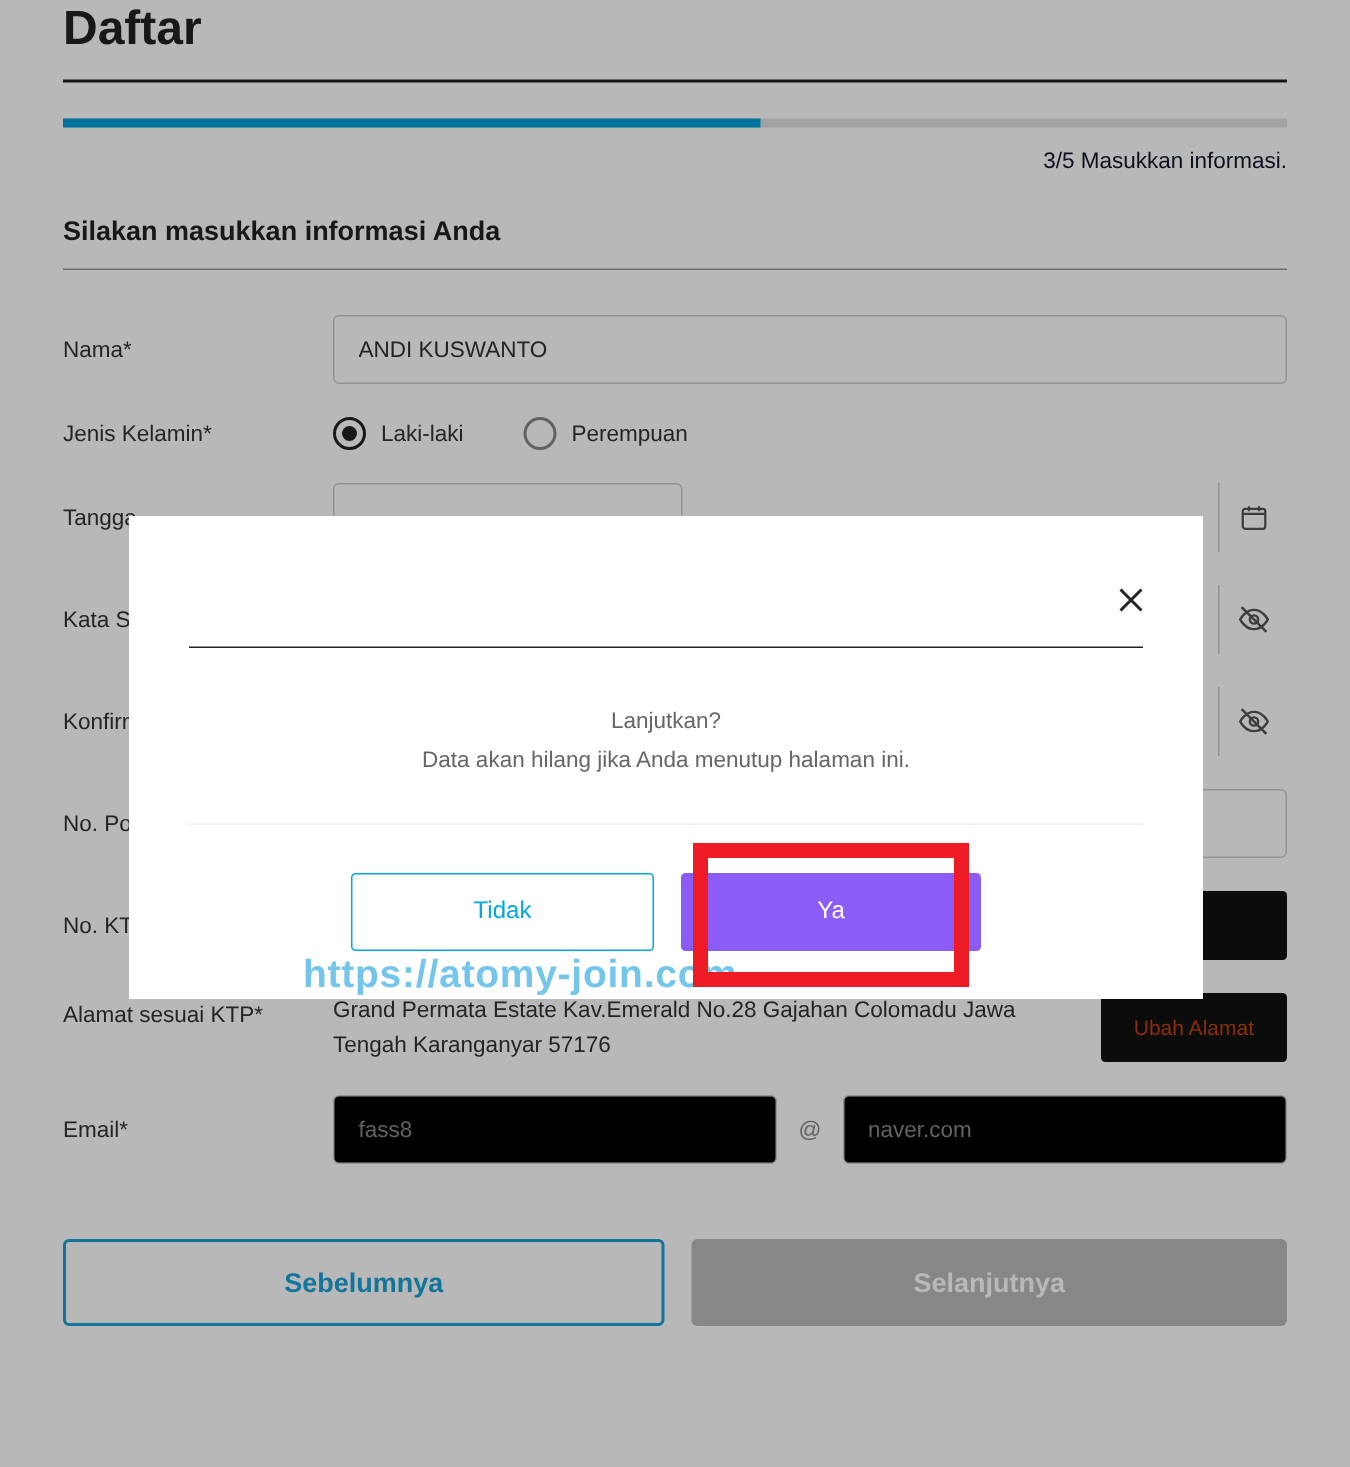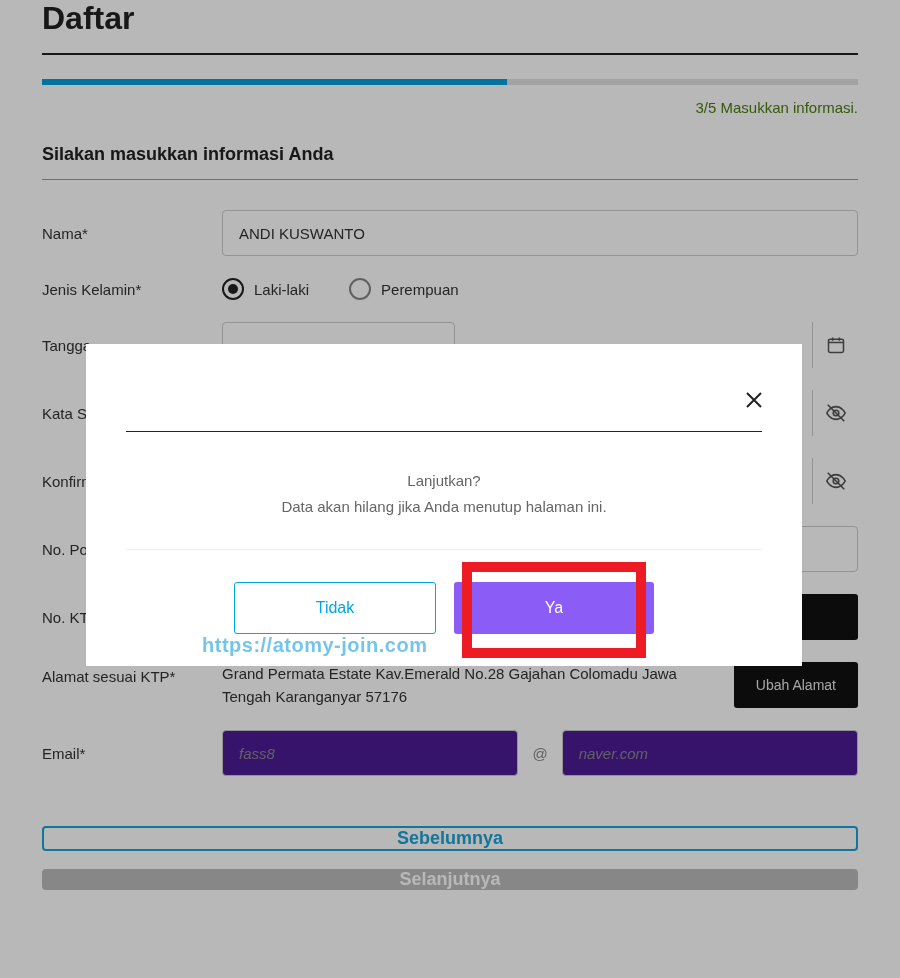--- a/index.html
+++ b/index.html
@@ -32,21 +32,21 @@
       position: relative;
     }
     .progress-fill {
       height: 100%;
       width: 57%;
       background: #00a0dc;
     }
     .step-text {
       text-align: right;
       font-size: 15px;
-      color: #4d7c0f;
+      color: #0f172a;
       margin-top: 14px;
       margin-bottom: 28px;
     }
     .section-heading {
       font-size: 18px;
       font-weight: 600;
       color: #222;
       padding-bottom: 14px;
       border-bottom: 1px solid #999;
       margin-bottom: 30px;
@@ -72,23 +72,22 @@
       flex: 1;
       height: 46px;
       padding: 0 16px;
       border: 1px solid #ccc;
       border-radius: 4px;
       font-size: 15px;
       color: #333;
       background: #fff;
     }
     .text-input.disabled {
-      background: #4c1d95;
+      background: #000000;
       color: #888;
-      font-style: italic;
     }
     .radio-group {
       display: flex;
       gap: 40px;
       align-items: center;
     }
     .radio-item {
       display: flex;
       align-items: center;
       gap: 10px;
@@ -129,21 +128,21 @@
       display: flex;
       align-items: center;
       justify-content: center;
       border-left: 1px solid #ccc;
       cursor: pointer;
     }
     .eye-icon svg { width: 22px; height: 22px; }
     .calendar-icon svg { width: 20px; height: 20px; }
     .btn-black {
       background: #111;
-      color: #e5e5e5;
+      color: #c2410c;
       border: none;
       height: 46px;
       padding: 0 22px;
       font-size: 14px;
       border-radius: 3px;
       cursor: pointer;
       flex-shrink: 0;
     }
     .address-text {
       flex: 1;
@@ -154,21 +153,20 @@
     }
     .at-symbol {
       font-size: 15px;
       color: #888;
       padding: 0 6px;
     }
     .footer-buttons {
       display: flex;
       gap: 18px;
       margin-top: 50px;
-      flex-direction: column;
     }
     .footer-btn {
       flex: 1;
       height: 58px;
       font-size: 18px;
       font-weight: 600;
       border-radius: 4px;
       cursor: pointer;
       display: flex;
       align-items: center;
@@ -245,21 +243,21 @@
     .modal-btn.yes {
       background: #8b5cf6;
       border: none;
       color: #fff;
     }
     .watermark {
       position: absolute;
       left: 202px;
       top: 634px;
       z-index: 25;
-      font-size: 20px;
+      font-size: 26px;
       font-weight: 700;
       color: rgba(0, 150, 220, 0.55);
       letter-spacing: 0.5px;
       pointer-events: none;
     }
     .red-highlight {
       position: absolute;
       left: 462px;
       top: 562px;
       width: 184px;

